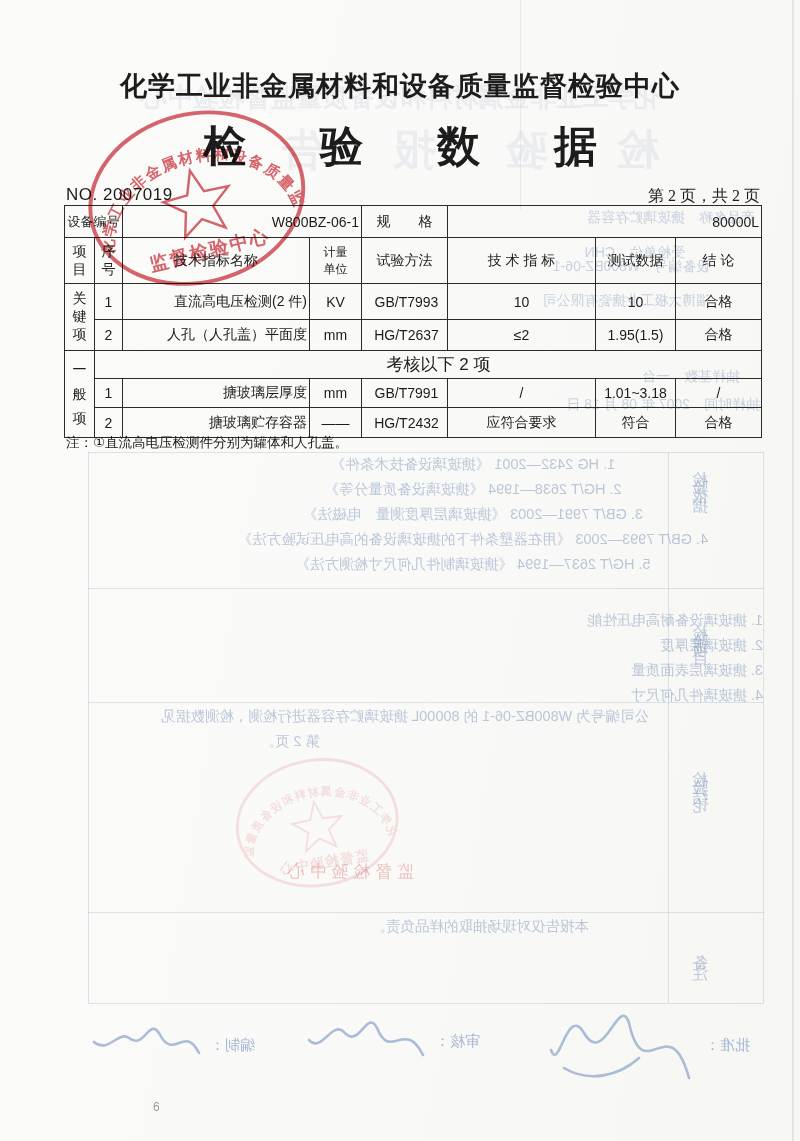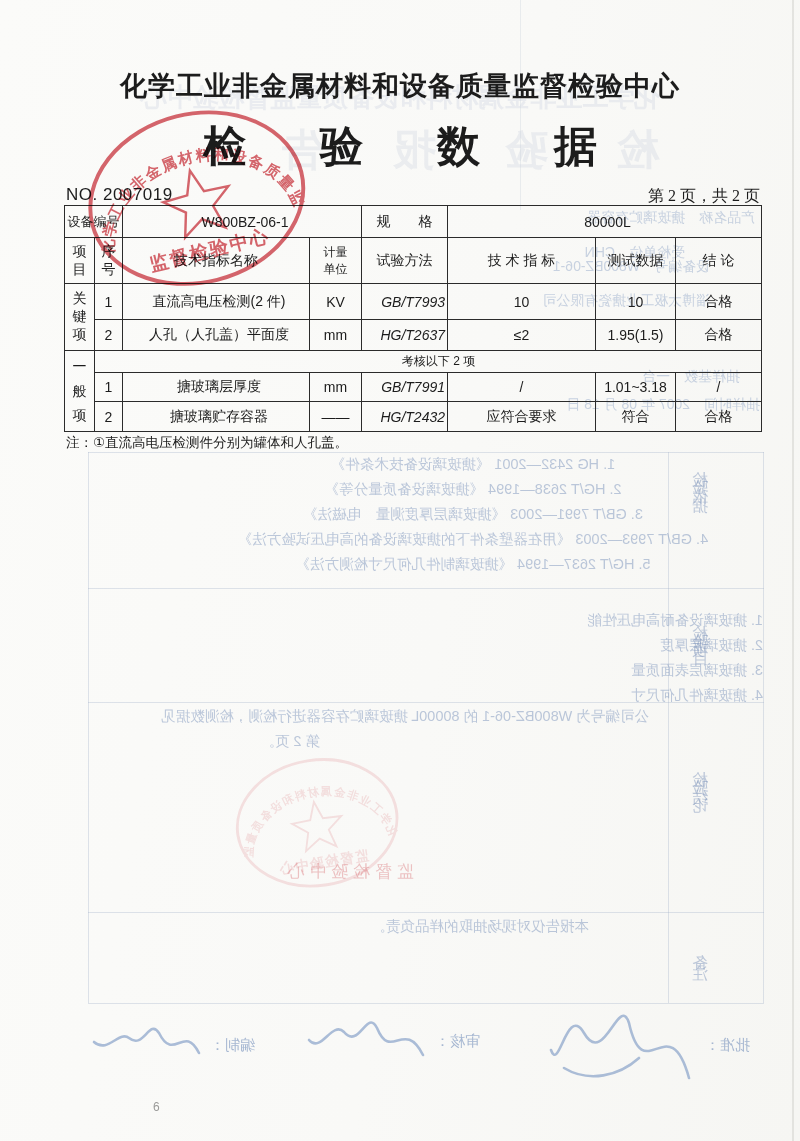--- a/index.html
+++ b/index.html
@@ -14,22 +14,22 @@
   .org-name{position:absolute;top:68px;left:0;width:100%;text-align:center;
     font-size:27px;font-weight:bold;letter-spacing:1px;}
   .doc-title{position:absolute;top:118px;left:0;width:100%;text-align:center;
     font-size:43px;font-weight:bold;letter-spacing:74px;transform:translateX(37px);}
   .report-no{position:absolute;top:185px;left:66px;font-size:17px;letter-spacing:.5px;}
   .page-ind{position:absolute;top:186px;right:40px;font-size:16px;font-family:Liberation Serif, serif;}
   table.rep{position:absolute;top:205px;left:64px;width:697px;border-collapse:collapse;
     table-layout:fixed;background:transparent;}
   table.rep td{border:1.6px solid #2b2b2b;text-align:center;vertical-align:middle;
     font-size:14px;padding:2px 2px;overflow:hidden;}
-  table.rep td.lft{text-align:center;padding-left:8px;}
-  table.rep td.mth{text-align:right;padding-left:6px;font-style:italic;}
+  table.rep td.lft{text-align:right;padding-left:8px;}
+  table.rep td.mth{text-align:center;padding-left:6px;}
   .note-line{position:absolute;top:434px;left:66px;font-size:13.5px;font-weight:normal;}
   .corner-mark{position:absolute;top:1100px;left:153px;font-size:12px;color:#9a9a98;z-index:2;}
   .edge-right{position:absolute;top:0;bottom:0;right:6px;width:2px;background:#d9d9d4;opacity:.65;z-index:1;}
   .fold-line{position:absolute;top:0;left:520px;height:210px;width:1px;background:#c9d2da;opacity:.35;z-index:1;}
   
   .stamp{position:absolute;z-index:3;mix-blend-mode:multiply;}
   .stamp-top{left:80px;top:103px;width:235px;height:196px;opacity:.8;transform:rotate(-14deg);}
   .stamp-echo{left:230px;top:752px;width:175px;height:146px;opacity:.14;transform:scaleX(-1) rotate(9deg);z-index:1;}
   .stamp-echo-line{position:absolute;left:248px;top:860px;width:200px;text-align:center;
     font-size:17px;letter-spacing:5px;color:rgba(206,62,70,.30);transform:scaleX(-1);z-index:1;}
@@ -187,21 +187,21 @@
           <td>mm</td>
           <td class="mth">HG/T2637</td>
           <td>≤2</td>
           <td>1.95(1.5)</td>
           <td>合格</td>
         </tr>
         <tr style="height:22px">
           <td rowspan="3" class="pre" style="line-height:1.75;">一
 般
 项</td>
-          <td colspan="7" style="font-size:12px;padding-left:23px;">考核以下 2 项</td>
+          <td colspan="7" style="font-size:17px;padding-left:23px;">考核以下 2 项</td>
         </tr>
         <tr style="height:29px">
           <td>1</td>
           <td class="lft">搪玻璃层厚度</td>
           <td>mm</td>
           <td class="mth">GB/T7991</td>
           <td>/</td>
           <td>1.01~3.18</td>
           <td>/</td>
         </tr>

